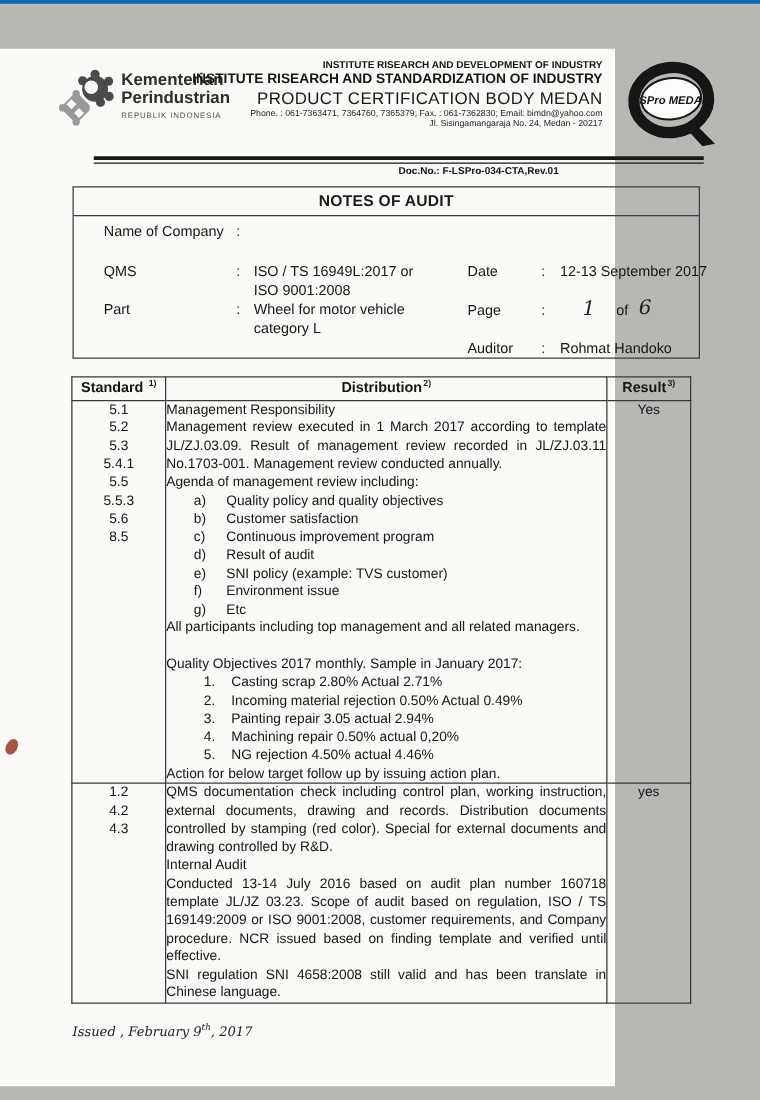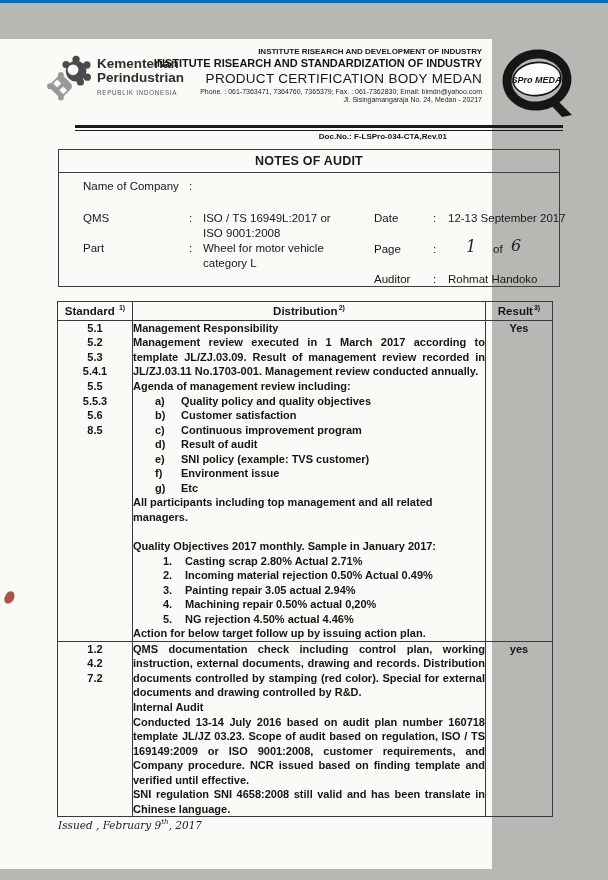--- a/index.html
+++ b/index.html
@@ -28,21 +28,21 @@
   
   .notes-box{position:absolute;left:58px;top:110px;width:500px;height:136px;border:1.4px solid #3d3d3d;background:transparent;}
   .nb-title{height:22px;border-bottom:1.4px solid #3d3d3d;display:flex;align-items:center;justify-content:center;
             font-weight:bold;font-size:12.5px;letter-spacing:.2px;}
   .fld{position:absolute;font-size:11.5px;white-space:nowrap;color:#161616;}
   .hand{font-family:"DejaVu Serif",serif;font-style:italic;font-size:16px;color:#222;}
   
   table.audit{position:absolute;left:57px;top:262px;width:495px;border-collapse:collapse;table-layout:fixed;
               font-size:11px;color:#151515;}
   table.audit col.c-std{width:75px;} table.audit col.c-obs{width:353px;} table.audit col.c-res{width:67px;}
-  table.audit th,table.audit td{border:1.3px solid #3a3a3a;vertical-align:top;padding:0;font-weight:bold;}
+  table.audit th,table.audit td{border:1.3px solid #3a3a3a;vertical-align:top;padding:0;}
   table.audit th{font-size:11.5px;font-weight:bold;text-align:center;padding:2px 0 3px;}
   sup.mk{font-size:7px;vertical-align:super;margin-left:1px;}
   td.std-cell{text-align:center;padding-top:2px;line-height:14.55px;}
   td.res-cell{text-align:center;padding-top:2px;line-height:14.55px;}
   td.obs-cell{padding:1px 6px 2px 7px;line-height:14.55px;}
   .obs-p{text-align:justify;}
   .obs-line{text-align:left;}
   .obs-li{display:flex;}
   .obs-li.agenda{padding-left:22px;}
   .obs-li.agenda .li-m{width:26px;flex:none;}
@@ -217,21 +217,21 @@
                 <span class="li-t">NG rejection 4.50% actual 4.46%</span>
               </div>
             <div class="obs-line">Action for below target follow up by issuing action plan.</div>
           </td>
           <td class="res-cell">Yes</td>
         </tr>
         <tr>
           <td class="std-cell">
             <div>1.2</div>
             <div>4.2</div>
-            <div>7.2</div>
+            <div>4.3</div>
           </td>
           <td class="obs-cell">
             <div class="obs-p">QMS documentation check including control plan, working instruction, external documents, drawing and records. Distribution documents controlled by stamping (red color). Special for external documents and drawing controlled by R&amp;D.</div>
             <div class="obs-line">Internal Audit</div>
             <div class="obs-p">Conducted 13-14 July 2016 based on audit plan number 160718 template JL/JZ 03.23. Scope of audit based on regulation, ISO / TS 169149:2009 or ISO 9001:2008, customer requirements, and Company procedure. NCR issued based on finding template and verified until effective.</div>
             <div class="obs-p">SNI regulation SNI 4658:2008 still valid and has been translate in Chinese language.</div>
           </td>
           <td class="res-cell">yes</td>
         </tr>
       </tbody>

